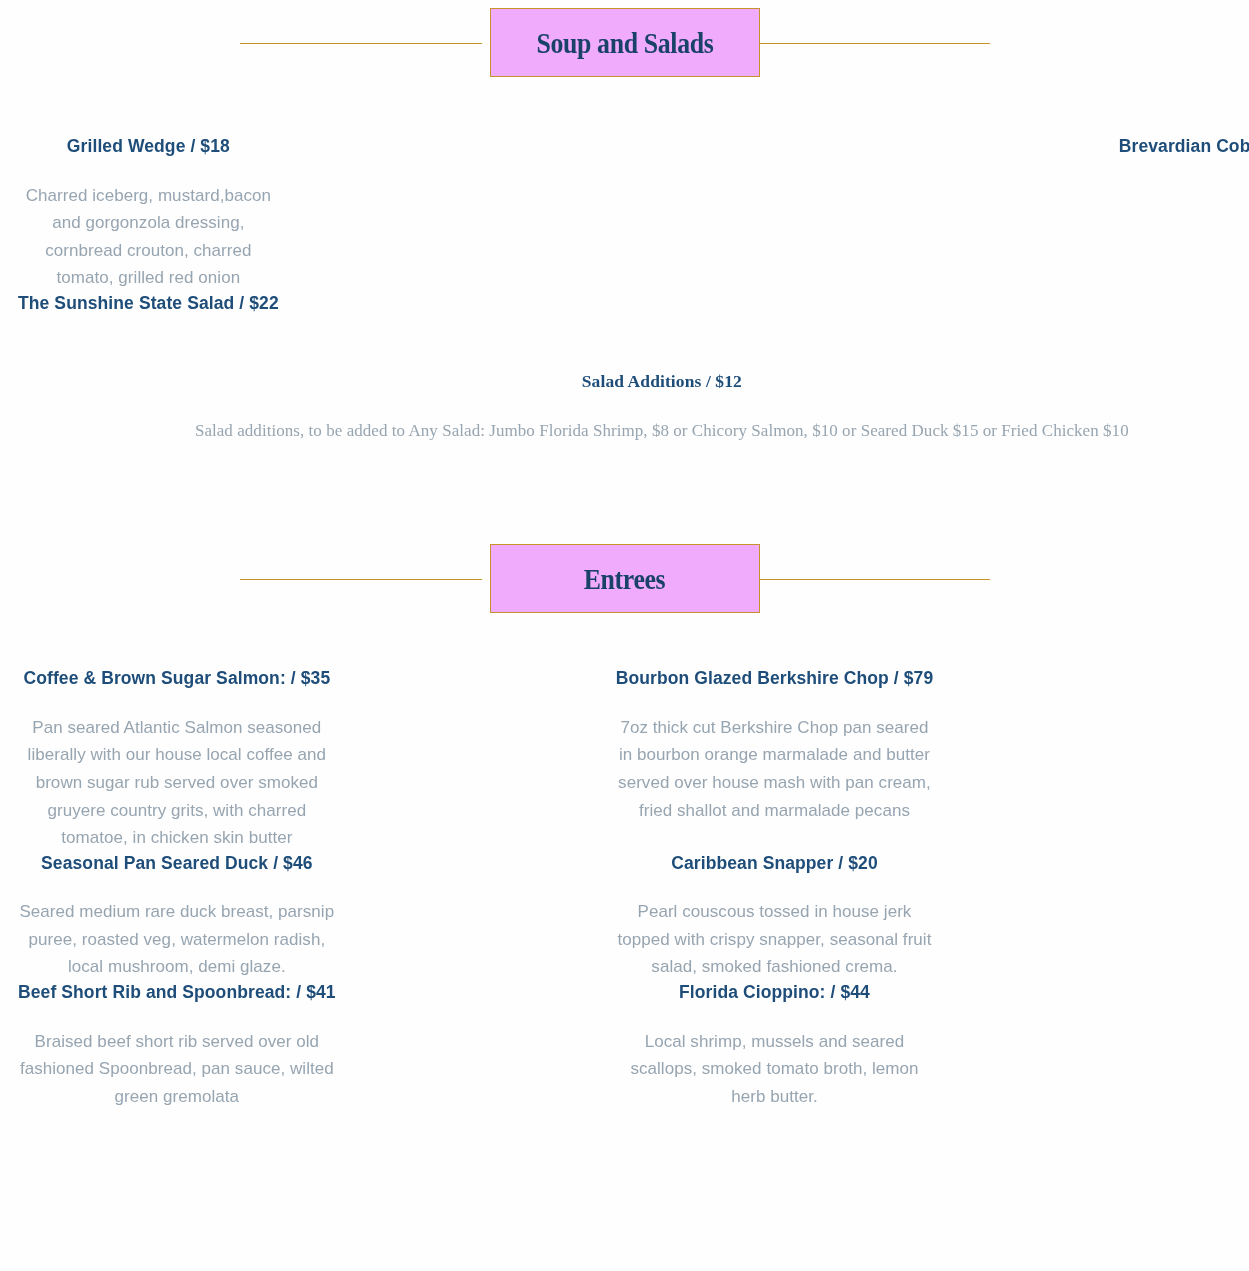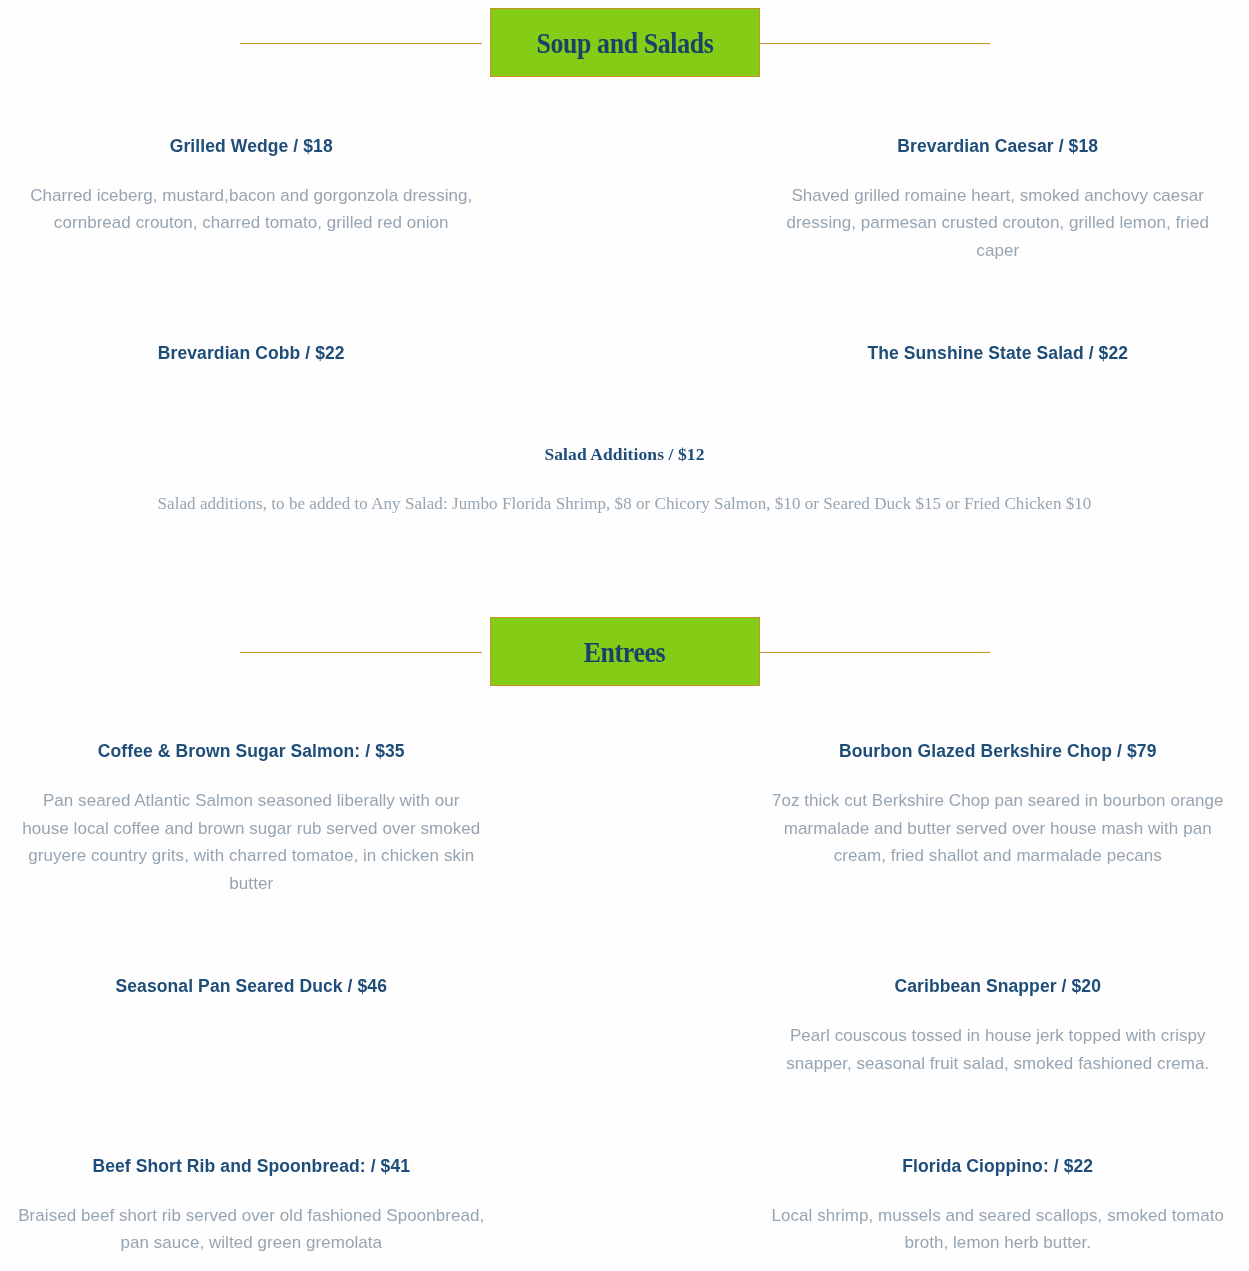--- a/index.html
+++ b/index.html
@@ -41,42 +41,42 @@
   }
   .section-header .rule.left  { left: 240px;  width: 242px; }
   .section-header .rule.right { right: 259px; width: 242px; }
 
   .section-header .title-box {
     position: relative;
     z-index: 2;
     width: 270px;
     height: 69px;
     border: 1px solid #c8922a;
-    background: #84cc16;
+    background: #f0abfc;
     display: flex;
     align-items: center;
     justify-content: center;
   }
 
   .section-title {
     font-family: "Liberation Serif", "DejaVu Serif", serif;
     font-weight: 700;
     font-size: 30px;
     letter-spacing: -0.4px;
     color: #1a4269;
     transform: scaleX(0.86);
     transform-origin: center;
     white-space: nowrap;
     line-height: 1;
   }
 
   
   .menu-grid {
     display: grid;
-    grid-template-columns: 1fr 1fr;
+    grid-template-columns: 1fr 1fr 1fr 1fr;
     column-gap: 280px;
     padding: 0 18px;
   }
 
   .menu-item {
     text-align: center;
     padding-top: 0;
   }
 
   .item-title {
@@ -130,24 +130,20 @@
 
   <div class="first-row-offset"></div>
 
   <div class="menu-grid">
 
     <div class="menu-item">
       <p class="item-title">Grilled Wedge  /  $18</p>
       <p class="item-desc">Charred iceberg, mustard,bacon and gorgonzola dressing, cornbread crouton, charred tomato, grilled red onion</p>
     </div>
 
-    <div class="menu-item">
-      <p class="item-title">Brevardian Caesar  /  $18</p>
-      <p class="item-desc">Shaved grilled romaine heart, smoked anchovy caesar dressing, parmesan crusted crouton, grilled lemon, fried caper</p>
-    </div>
 
     <div class="row-gap-1"></div>
     <div class="row-gap-1"></div>
 
     <div class="menu-item">
       <p class="item-title">Brevardian Cobb  /  $22</p>
     </div>
 
     <div class="menu-item">
       <p class="item-title">The Sunshine State Salad  /  $22</p>
@@ -185,35 +181,36 @@
     <div class="menu-item">
       <p class="item-title">Bourbon Glazed Berkshire Chop  /  $79</p>
       <p class="item-desc">7oz thick cut Berkshire Chop pan seared in bourbon orange marmalade and butter served over house mash with pan cream, fried shallot and marmalade pecans</p>
     </div>
 
     <div class="row-gap-1"></div>
     <div class="row-gap-1"></div>
 
     <div class="menu-item">
       <p class="item-title">Seasonal Pan Seared Duck  /  $46</p>
+      <p class="item-desc">Seared medium rare duck breast, parsnip puree, roasted veg, watermelon radish, local mushroom, demi glaze.</p>
     </div>
 
     <div class="menu-item">
       <p class="item-title">Caribbean Snapper  /  $20</p>
       <p class="item-desc">Pearl couscous tossed in house jerk topped with crispy snapper, seasonal fruit salad, smoked fashioned crema.</p>
     </div>
 
     <div class="row-gap-2"></div>
     <div class="row-gap-2"></div>
 
     <div class="menu-item">
       <p class="item-title">Beef Short Rib and Spoonbread:  /  $41</p>
       <p class="item-desc">Braised beef short rib served over old fashioned Spoonbread, pan sauce, wilted green gremolata</p>
     </div>
 
     <div class="menu-item">
-      <p class="item-title">Florida Cioppino:  /  $22</p>
+      <p class="item-title">Florida Cioppino:  /  $44</p>
       <p class="item-desc">Local shrimp, mussels and seared scallops, smoked tomato broth, lemon herb butter.</p>
     </div>
 
   </div>
 
 </div>
 
 </body></html>

